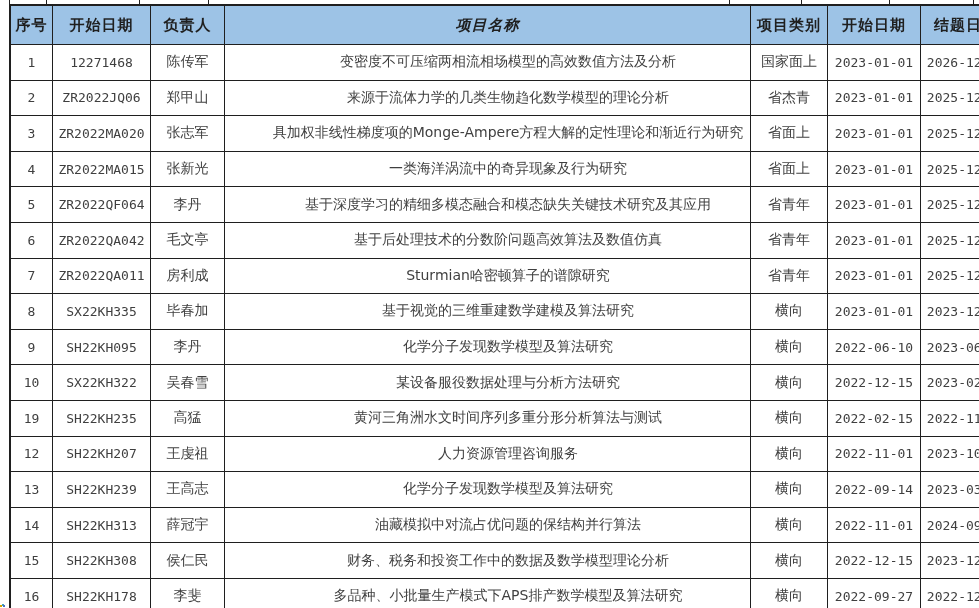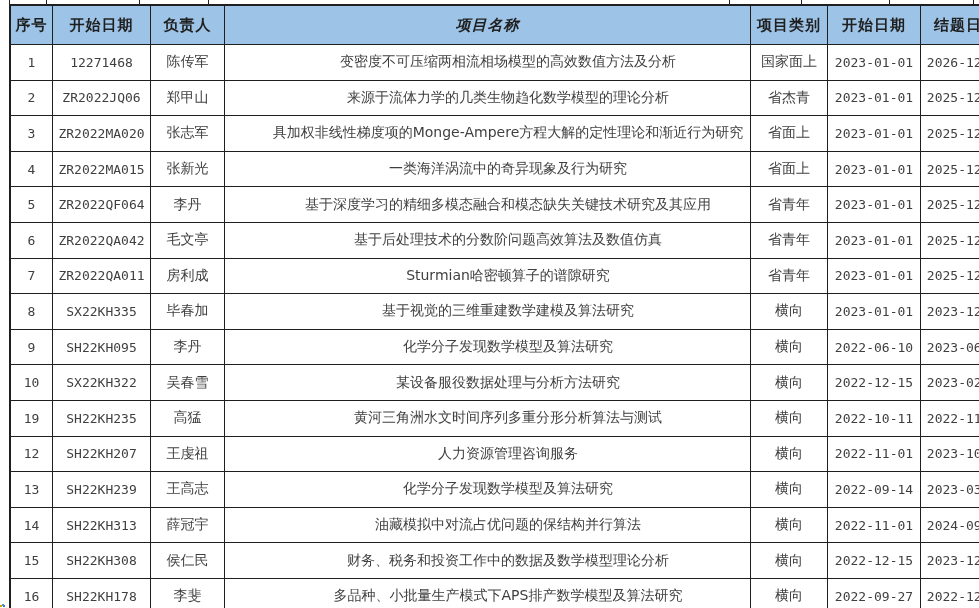--- a/index.html
+++ b/index.html
@@ -175,21 +175,21 @@
           <td>横向</td>
           <td class="mono">2022-12-15</td>
           <td class="mono">2023-02-15</td>
         </tr>
         <tr>
           <td class="mono">19</td>
           <td class="mono">SH22KH235</td>
           <td>高猛</td>
           <td class="title-cell">黄河三角洲水文时间序列多重分形分析算法与测试</td>
           <td>横向</td>
-          <td class="mono">2022-10-11</td>
+          <td class="mono">2022-02-15</td>
           <td class="mono">2022-11-30</td>
         </tr>
         <tr>
           <td class="mono">12</td>
           <td class="mono">SH22KH207</td>
           <td>王虔祖</td>
           <td class="title-cell">人力资源管理咨询服务</td>
           <td>横向</td>
           <td class="mono">2022-11-01</td>
           <td class="mono">2023-10-31</td>

